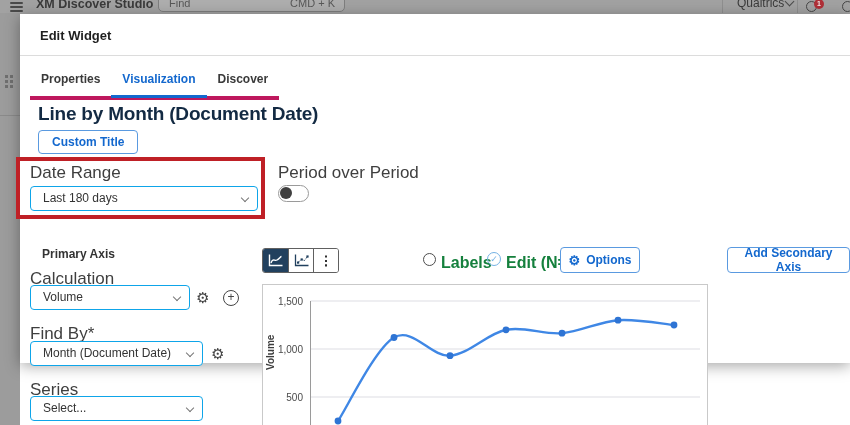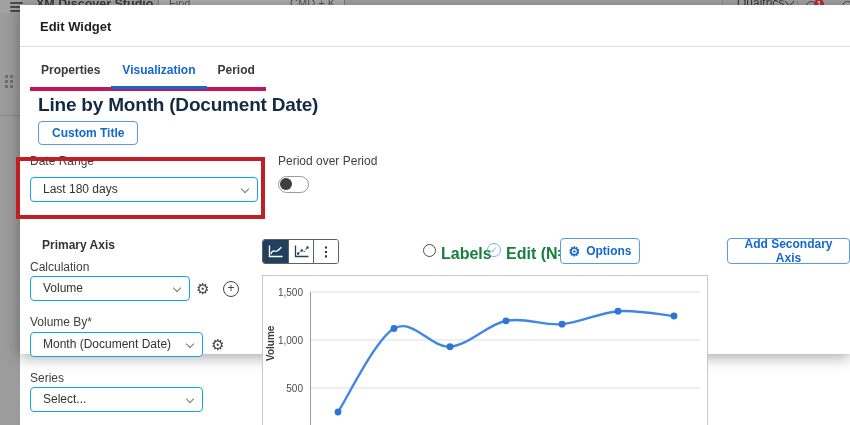--- a/index.html
+++ b/index.html
@@ -20,33 +20,33 @@
   .account-chevron { position:absolute; left:786px; top:-2px; width:7px; height:7px; border-right:1.5px solid #4a4a4a; border-bottom:1.5px solid #4a4a4a; transform:rotate(45deg); }
   .clock-icon { position:absolute; left:806px; top:1px; width:11px; height:11px; border:1.4px solid #464646; border-radius:50%; }
   .notif-badge { position:absolute; left:814px; top:-1px; width:10px; height:10px; background:#b03038; border-radius:50%; color:#f4e8e8; font-size:7px; font-weight:bold; text-align:center; line-height:10px; }
   .help-icon { position:absolute; left:842px; top:1px; width:11px; height:11px; border:1.4px solid #464646; border-radius:50%; }
   .left-strip { position:absolute; left:0; top:13px; width:20px; height:412px; background:#9c9c9c; z-index:1; }
   .strip-line { position:absolute; left:0; top:102px; width:20px; height:1px; background:#8a8a8a; }
   .drag-handle { position:absolute; left:5px; top:62px; width:9px; height:14px; display:grid; grid-template-columns:3px 3px; grid-auto-rows:3px; gap:2px; }
   .drag-handle i { background:#6f6f6f; }
 
   
-  .modal { position:absolute; left:20px; top:5px; width:830px; height:349px; background:#fff; z-index:2; box-shadow:0 3px 14px rgba(0,0,0,0.35); }
+  .modal { position:absolute; left:20px; top:14px; width:830px; height:349px; background:#fff; z-index:2; box-shadow:0 3px 14px rgba(0,0,0,0.35); }
   .modal-title { position:absolute; left:20px; top:14px; font-size:13px; font-weight:600; color:#1f1f1f; }
   .modal-divider { position:absolute; left:0; top:41px; width:830px; height:1px; background:#dcdcdc; }
 
   .tabs { position:absolute; left:10px; top:53px; display:inline-flex; border-bottom:4px solid #be185d; }
   .tab { padding:5px 11px 9px 11px; font-size:12px; font-weight:bold; color:#3a3a3a; border-bottom:3px solid transparent; margin-bottom:-2px; cursor:pointer; }
   .tab.active { color:#1368ce; border-bottom-color:#1368ce; }
 
   .widget-title { position:absolute; left:18px; top:89px; font-size:19px; font-weight:bold; color:#132a43; letter-spacing:-0.2px; }
   .btn-outline { display:inline-flex; align-items:center; justify-content:center; gap:6px; border:1px solid #5a9ae0; border-radius:4px; background:#fff; color:#1368ce; font-size:12px; font-weight:bold; font-family:inherit; cursor:pointer; }
   .custom-title-btn { position:absolute; left:18px; top:116px; height:24px; padding:0 13px; }
 
-  .field-label { position:absolute; font-size:12px; color:#3f3f3f; white-space:nowrap; }
+  .field-label { position:absolute; font-size:17px; color:#3f3f3f; white-space:nowrap; }
   .select { position:absolute; height:25px; border:1px solid #0ea5e9; border-radius:4px; background:#fff; font-size:12px; color:#333; line-height:23px; padding:0 22px 0 12px; cursor:pointer; white-space:nowrap; overflow:hidden; }
   .select .chev { position:absolute; right:9px; top:8px; width:6px; height:6px; border-right:1.3px solid #777; border-bottom:1.3px solid #777; transform:rotate(45deg); }
 
   .toggle { position:absolute; left:258px; top:171px; width:31px; height:17px; border:1.5px solid #9a9a9a; border-radius:10px; background:#fff; cursor:pointer; }
   .toggle .knob { position:absolute; left:1px; top:1px; width:12px; height:12px; border-radius:50%; background:#3f3f3f; }
 
   .section-heading { position:absolute; font-size:12px; font-weight:bold; color:#333;padding-left:12px; }
   .gear-glyph { position:absolute; font-size:15px; color:#444; line-height:15px; cursor:pointer; }
   .plus-circle { position:absolute; width:16px; height:16px; border:1.4px solid #444; border-radius:50%; color:#444; font-size:12px; line-height:13px; text-align:center; cursor:pointer; }
 
@@ -103,21 +103,21 @@
     <div class="strip-line"></div>
   </div>
 
   <div class="modal">
     <div class="modal-title">Edit Widget</div>
     <div class="modal-divider"></div>
 
     <div class="tabs">
       <div class="tab">Properties</div>
       <div class="tab active">Visualization</div>
-      <div class="tab">Period</div>
+      <div class="tab">Discover</div>
     </div>
 
     <div class="widget-title">Line by Month (Document Date)</div>
     <button class="btn-outline custom-title-btn">Custom Title</button>
 
     <div class="field-label" style="left:10px; top:149px;">Date Range</div>
     <div class="select" style="left:10px; top:172px; width:228px;">
       <span>Last 180 days</span>
       <span class="chev"></span>
     </div>
@@ -129,21 +129,21 @@
 
     <div class="section-heading" style="left:10px; top:233px;">Primary Axis</div>
     <div class="field-label" style="left:10px; top:255px;">Calculation</div>
     <div class="select" style="left:10px; top:271px; width:160px;">
       <span>Volume</span>
       <span class="chev"></span>
     </div>
     <div class="gear-glyph" style="left:176px; top:276px;">⚙</div>
     <div class="plus-circle" style="left:203px; top:276px;">+</div>
 
-    <div class="field-label" style="left:10px; top:310px;">Volume By*</div>
+    <div class="field-label" style="left:10px; top:310px;">Find By*</div>
     <div class="select" style="left:10px; top:327px; width:173px;">
       <span>Month (Document Date)</span>
       <span class="chev"></span>
     </div>
     <div class="gear-glyph" style="left:191px; top:332px;">⚙</div>
 
     <div class="field-label" style="left:10px; top:366px;">Series</div>
     <div class="select" style="left:10px; top:382px; width:173px;">
       <span>Select...</span>
       <span class="chev"></span>

